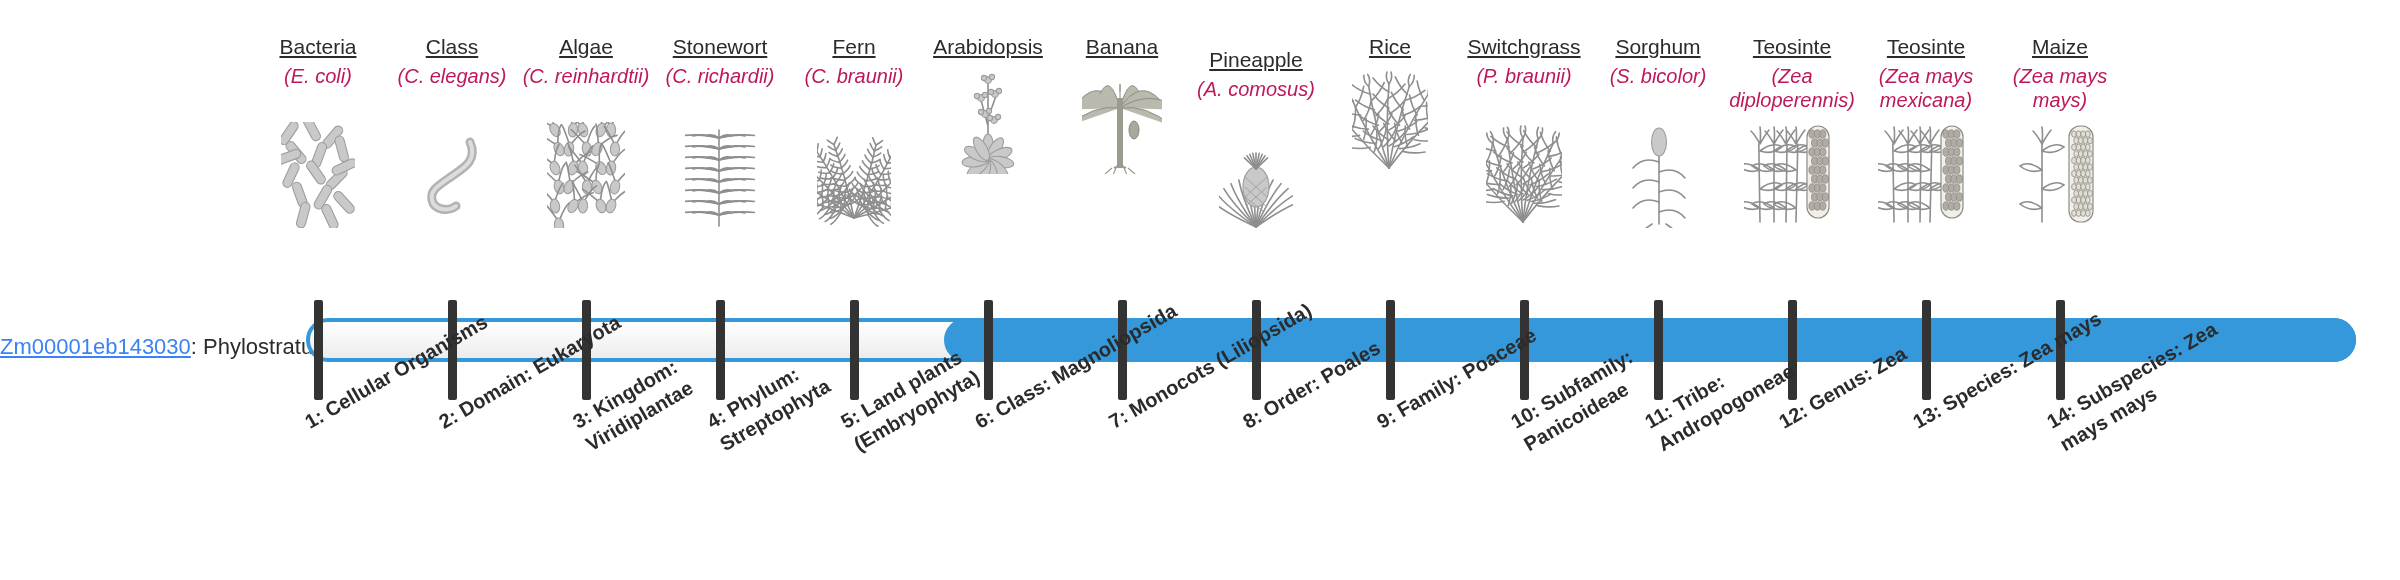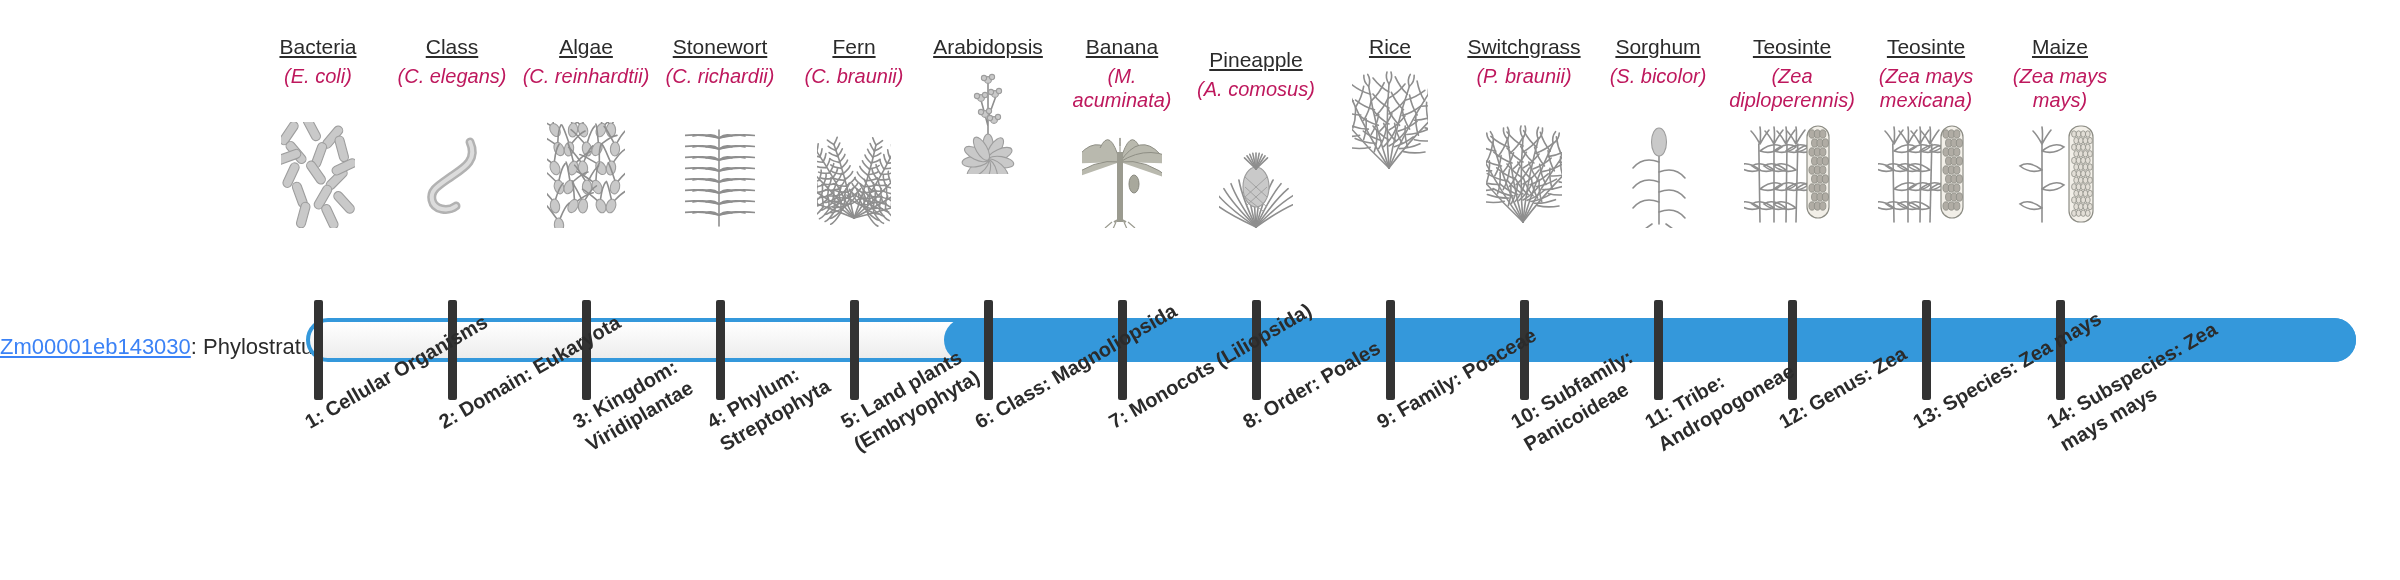--- a/index.html
+++ b/index.html
@@ -724,21 +724,20 @@
             <g transform="translate(43,52)">
               <circle cx="0" cy="0" r="3.4" fill="#c9c9c9" stroke="#9d9d9d" stroke-width="1.1"></circle>
               <circle cx="4" cy="-3" r="2.6" fill="#c9c9c9" stroke="#9d9d9d" stroke-width="1.1"></circle>
               <circle cx="-4" cy="-2" r="2.6" fill="#c9c9c9" stroke="#9d9d9d" stroke-width="1.1"></circle>
             </g>
           </svg>
         </div>
       </div>
       <div class="species-col" style="left: 749px;">
         <div class="species-common">Banana</div>
-        <div class="species-latin">(M. acuminata)</div>
         <div class="species-art">
           <svg width="80" height="106" viewBox="0 0 80 106">
             <g>
               <g transform="translate(38,34)">
                 <path d="M0 6 Q-31 -14 -62 8" fill="#b9b9ae" stroke="#8e8e84" stroke-width="1"></path>
               </g>
               <g transform="translate(38,34)">
                 <path d="M0 6 Q-20 -24 -40 -2" fill="#b9b9ae" stroke="#8e8e84" stroke-width="1"></path>
               </g>
               <g transform="translate(38,34)">

